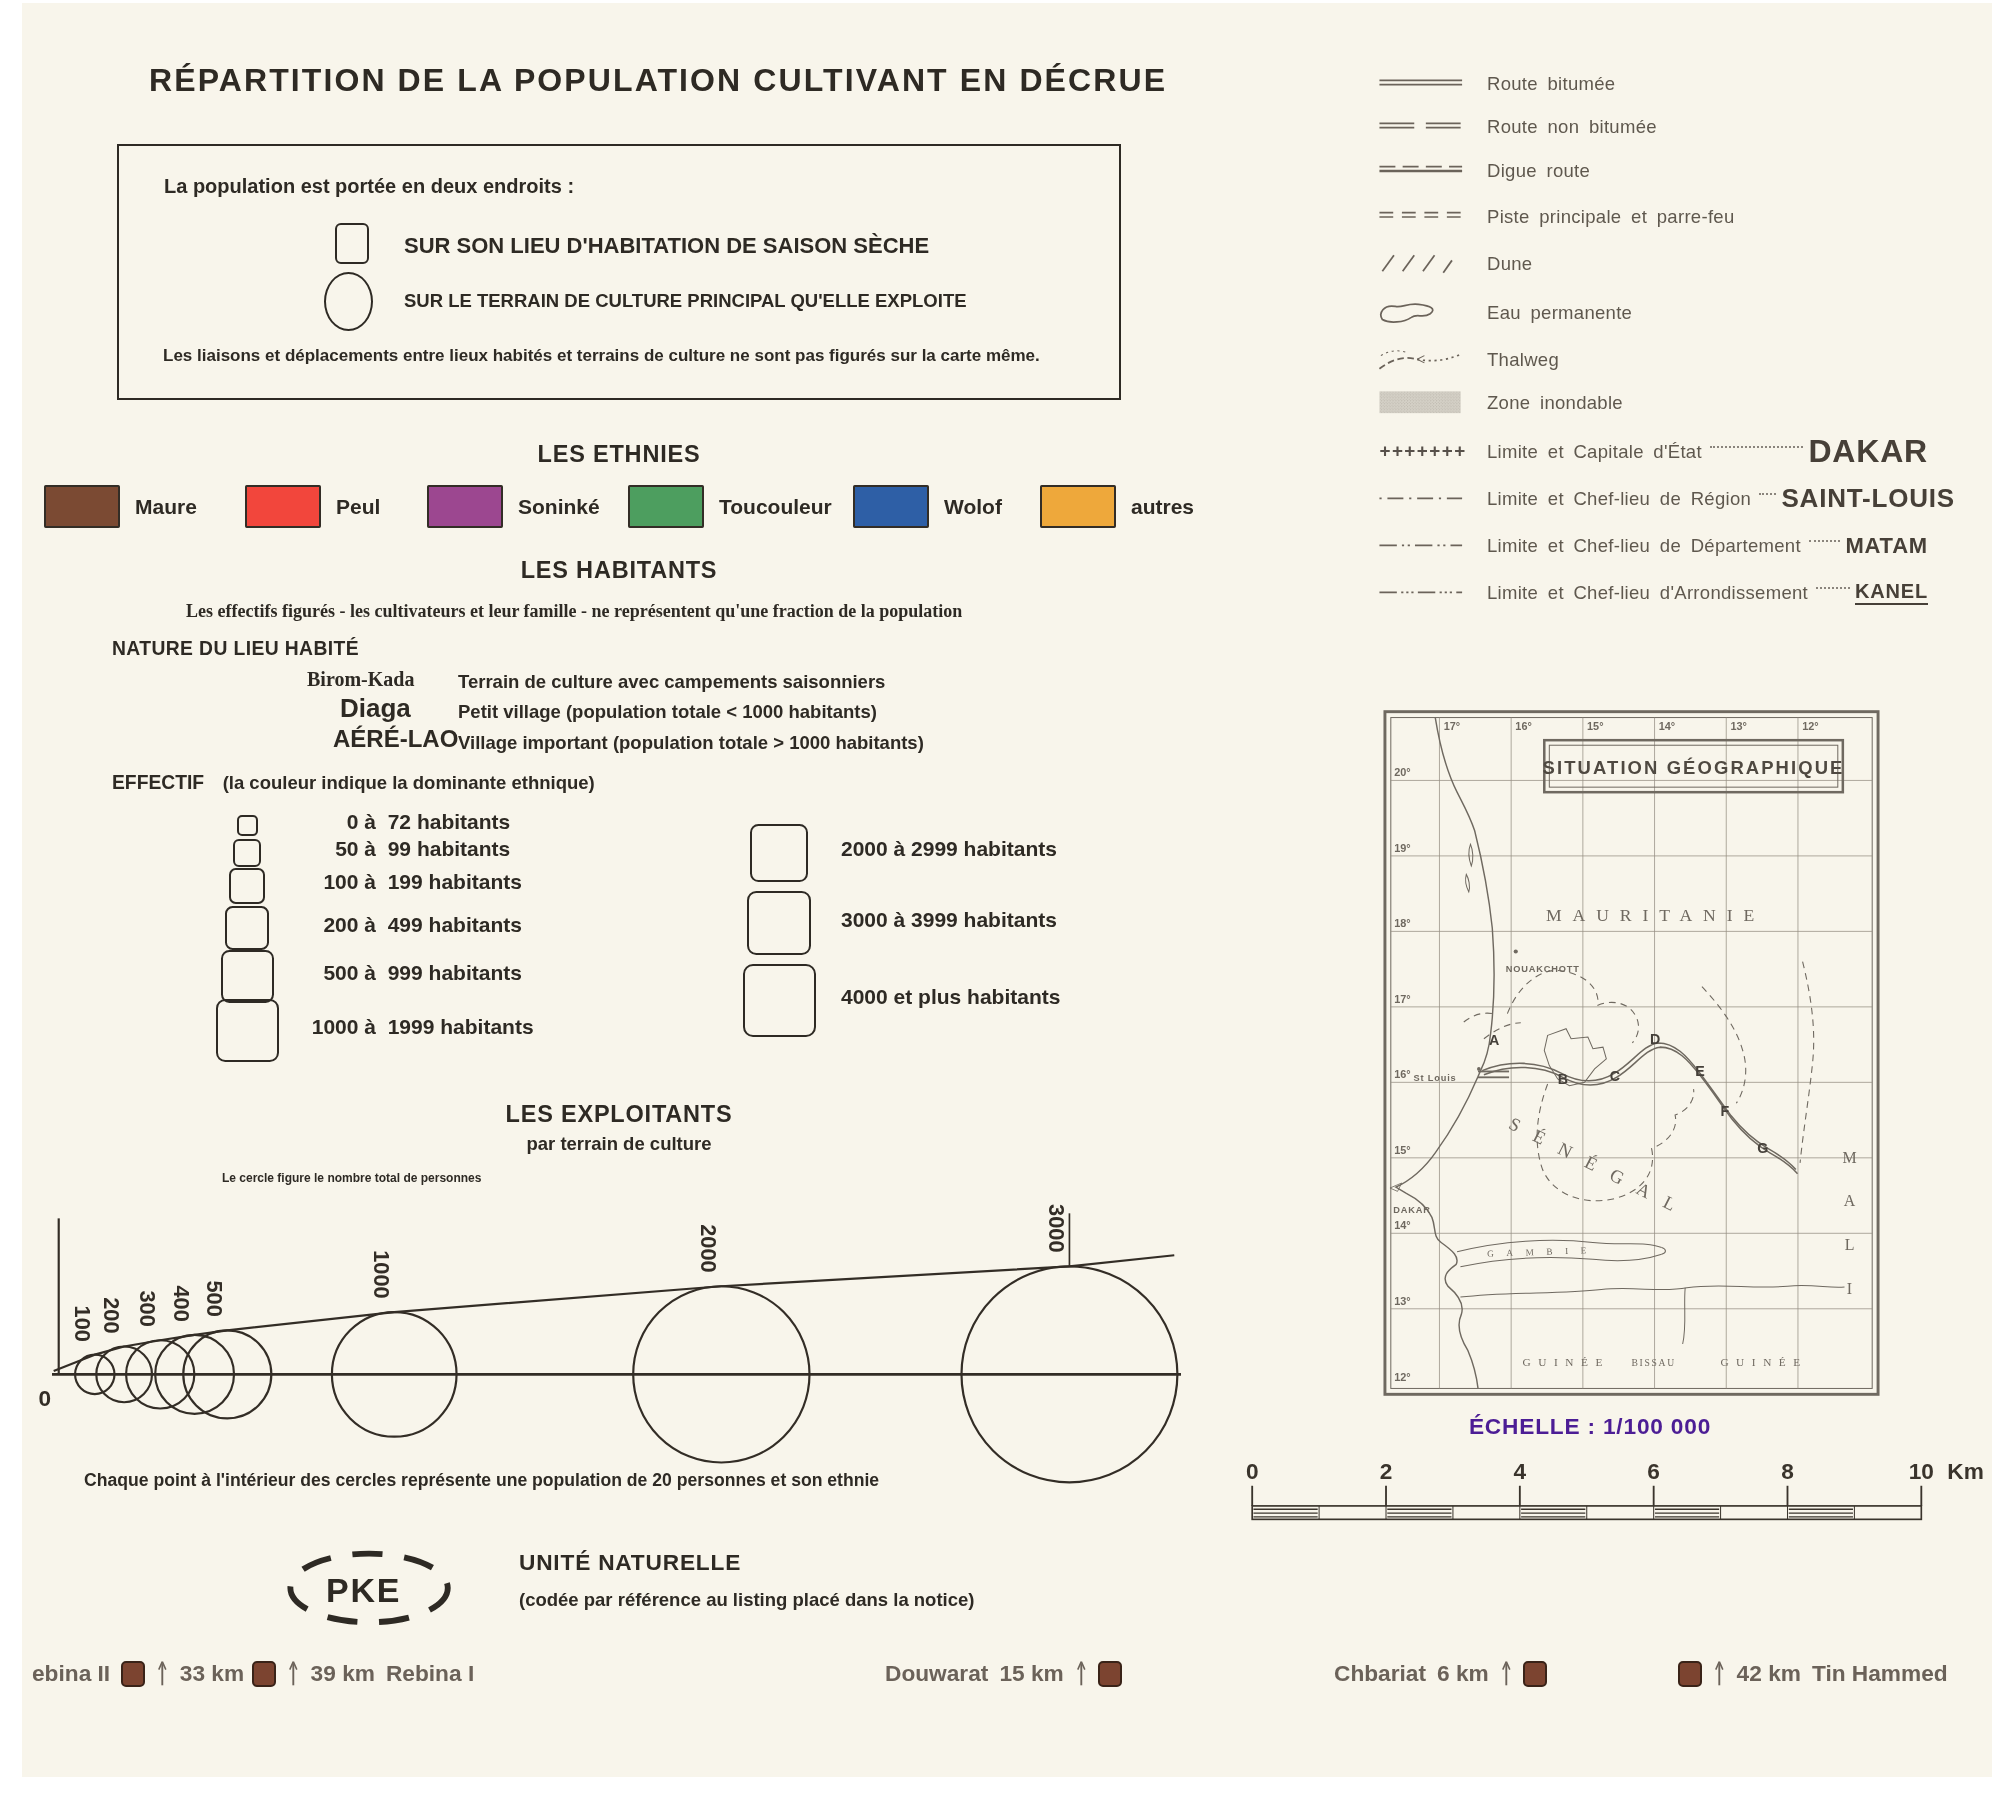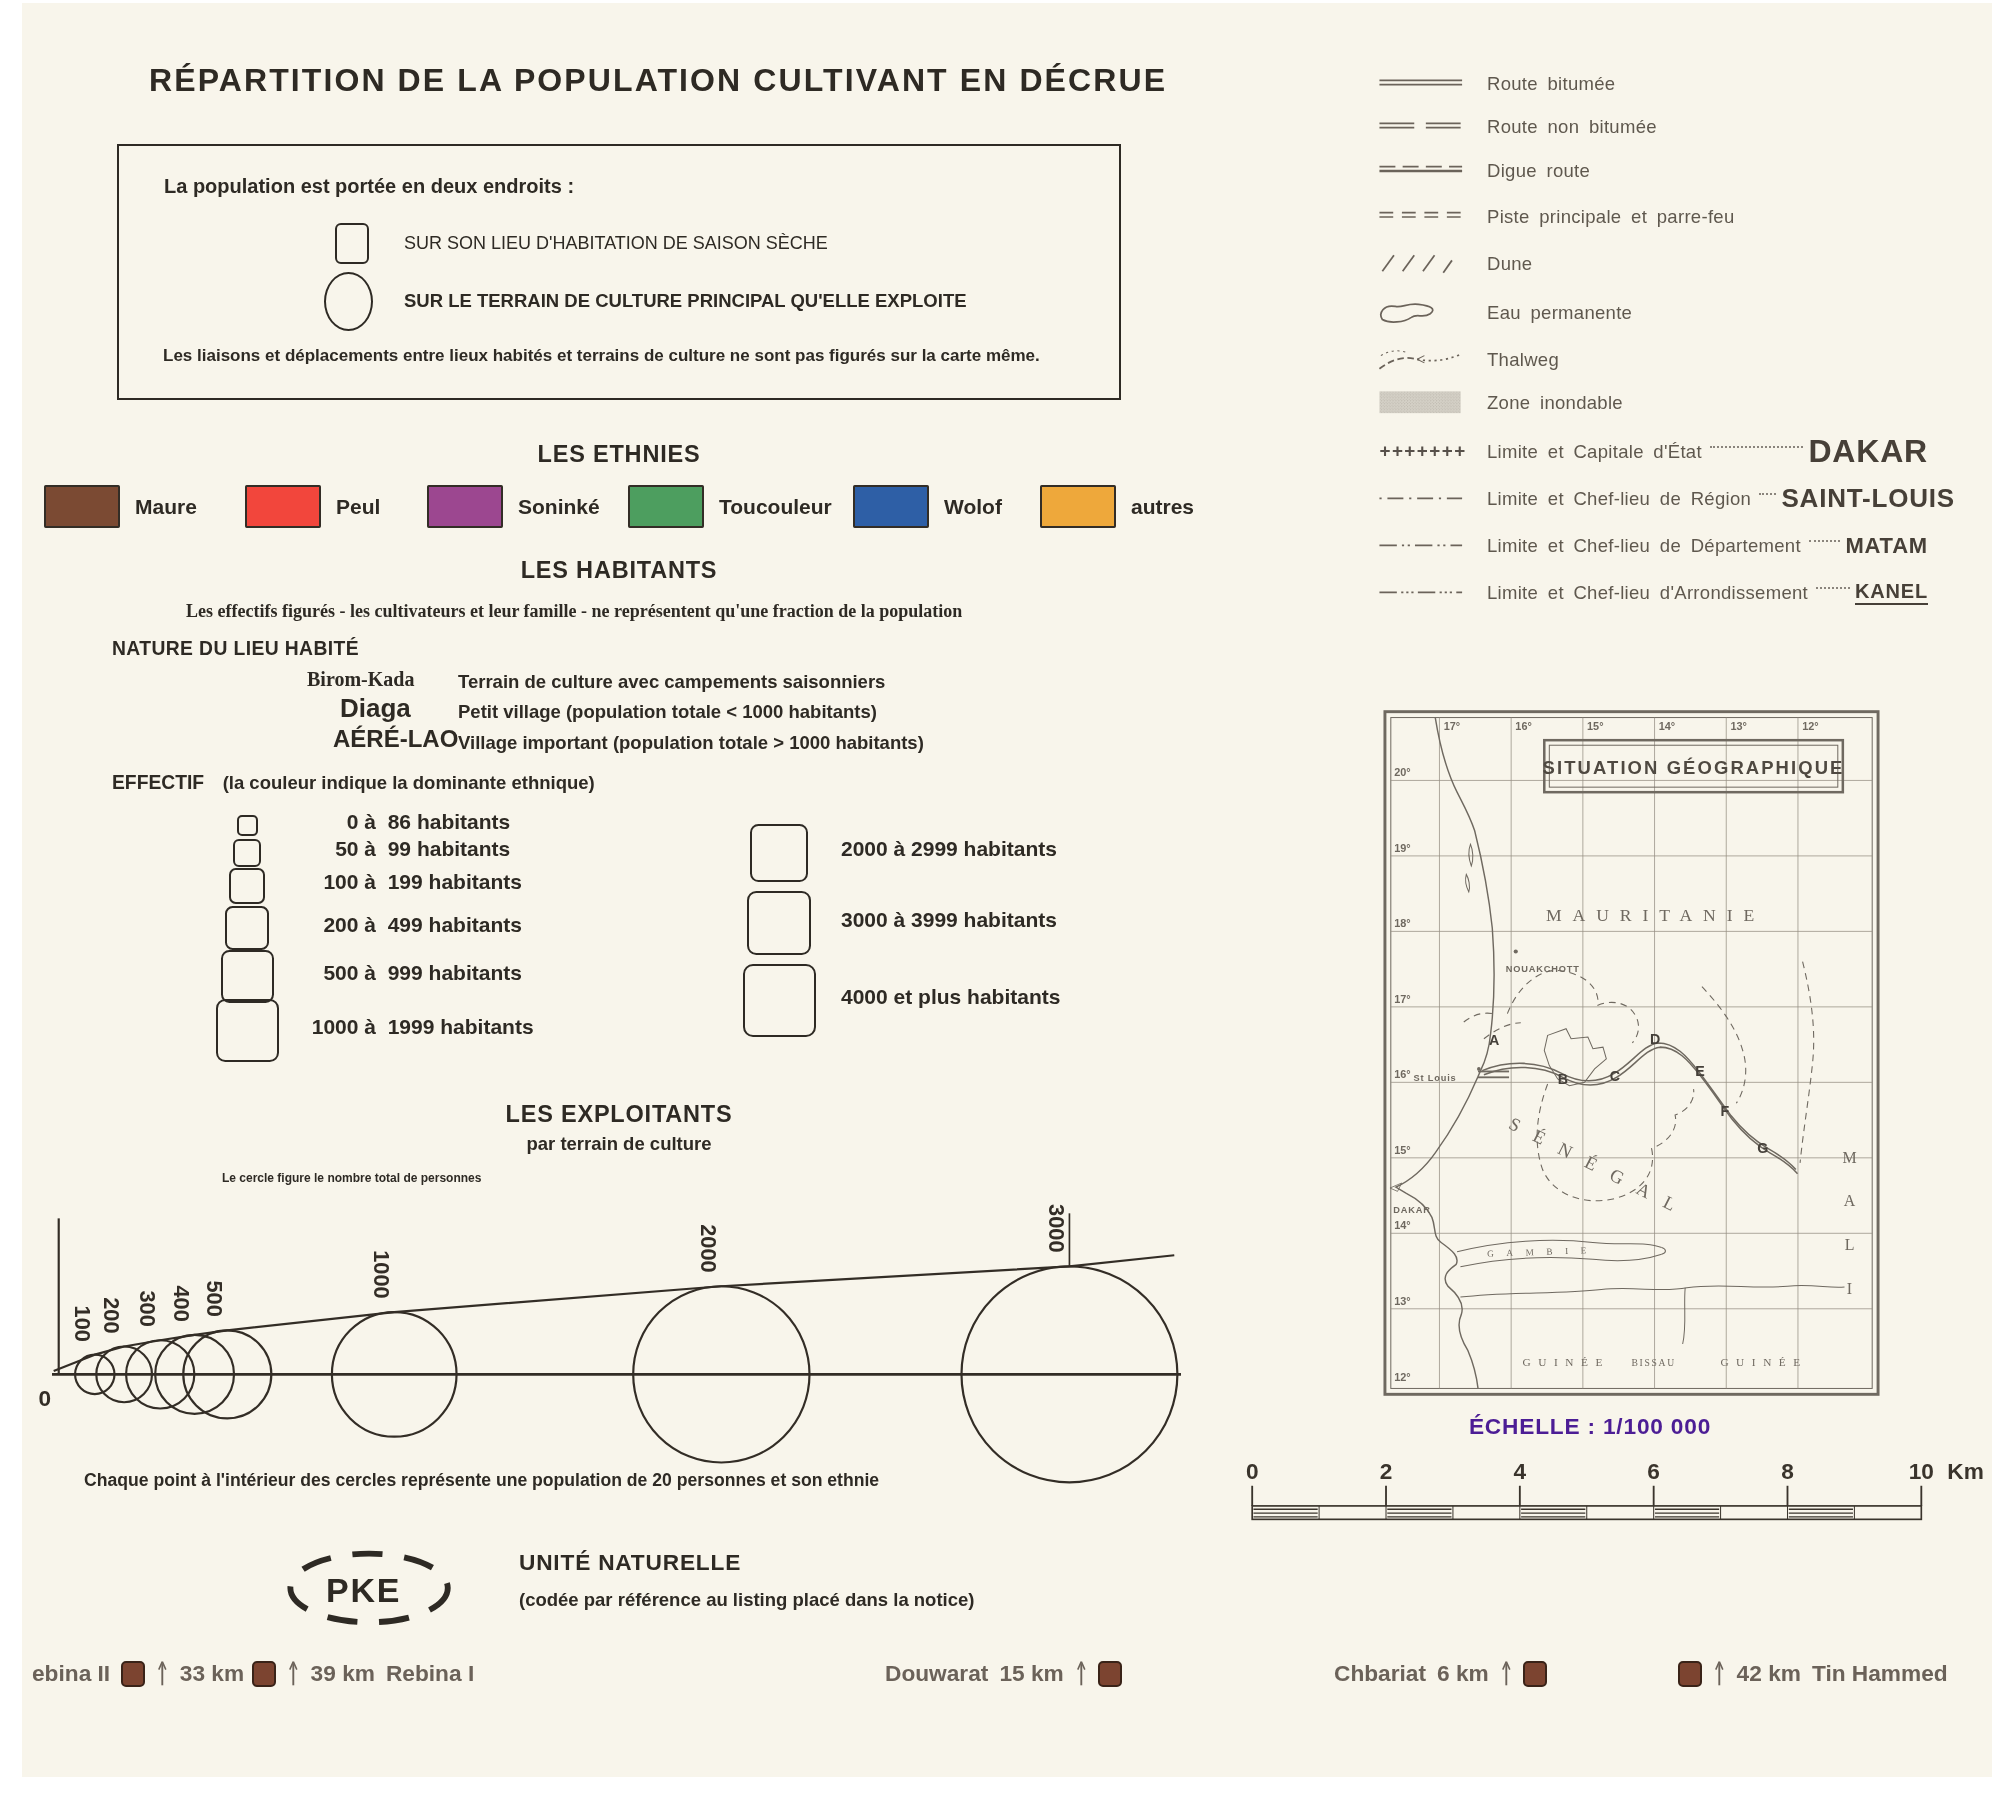--- a/index.html
+++ b/index.html
@@ -4,21 +4,21 @@
 <style>
   html,body{margin:0;padding:0;background:#ffffff;font-family:"Liberation Sans",sans-serif;}
   #page{position:relative;width:2011px;height:1815px;overflow:hidden;background:#ffffff;color:#2e2a24;}
   .paper{position:absolute;left:22px;top:3.4px;width:1970px;height:1774px;background:#f8f5eb;}
   .abs{position:absolute;}
   
   .main-title{position:absolute;left:149px;top:62px;margin:0;font-size:32px;font-weight:bold;letter-spacing:2.1px;color:#2e2a24;white-space:nowrap;}
   .info-box{position:absolute;left:117px;top:144px;width:1000px;height:252px;border:2.5px solid #2e2a24;}
   .ib-intro{position:absolute;left:45px;top:28.5px;font-size:20px;font-weight:bold;}
   .ib-square{position:absolute;left:216px;top:77px;width:30px;height:37px;border:2.5px solid #2e2a24;border-radius:5.9px;}
-  .ib-label1{position:absolute;left:285px;top:87px;font-size:18px;font-weight:normal;white-space:nowrap;}
+  .ib-label1{position:absolute;left:285px;top:87px;font-size:22px;font-weight:bold;white-space:nowrap;}
   .ib-circle{position:absolute;left:205px;top:126px;width:45px;height:55px;border:2.5px solid #2e2a24;border-radius:50%;}
   .ib-label2{position:absolute;left:285px;top:144px;font-size:18.5px;font-weight:bold;white-space:nowrap;}
   .ib-note{position:absolute;left:44px;top:200px;font-size:17px;font-weight:bold;white-space:nowrap;}
   .sec-title{position:absolute;font-size:23.5px;font-weight:bold;text-align:center;letter-spacing:0.8px;}
   .eth{position:absolute;top:485px;display:flex;align-items:center;gap:15px;}
   .eth-sw{display:inline-block;width:72px;height:39px;border:2.5px solid #332d26;border-radius:1.7px;}
   .eth-lb{font-size:21px;font-weight:bold;}
   .sub-note{position:absolute;font-size:18px;font-weight:bold;white-space:nowrap;}
   .nat-head{position:absolute;left:112px;top:638px;font-size:19.3px;font-weight:bold;letter-spacing:0.4px;}
   .ex-serif{position:absolute;font-family:"Liberation Serif",serif;font-weight:bold;font-size:20px;}
@@ -115,21 +115,21 @@
   <div class="ex-serif" style="left:307px;top:668px;">Birom-Kada</div>
   <div class="nat-desc" style="top:671px;">Terrain de culture avec campements saisonniers</div>
   <div class="ex-big" style="left:312px;top:693px;font-size:26px;">Diaga</div>
   <div class="nat-desc" style="top:701px;">Petit village (population totale &lt; 1000 habitants)</div>
   <div class="ex-big" style="left:305px;top:725px;font-size:24px;">AÉRÉ-LAO</div>
   <div class="nat-desc" style="top:732px;">Village important (population totale &gt; 1000 habitants)</div>
 
   <div class="eff-head"><span>EFFECTIF</span><span class="eff-note">(la couleur indique la dominante ethnique)</span></div>
   <div id="effectif-rows">
       <div class="eff-sq" style="left:237px;top:815px;width:17px;height:17px;border-radius:5px"></div>
-      <div class="eff-lb" style="left:277px;top:810px"><span class="eff-from">0 à</span><span class="eff-to">86 habitants</span></div>
+      <div class="eff-lb" style="left:277px;top:810px"><span class="eff-from">0 à</span><span class="eff-to">72 habitants</span></div>
       <div class="eff-sq" style="left:233px;top:839px;width:23.5px;height:23.5px;border-radius:5.9px"></div>
       <div class="eff-lb" style="left:277px;top:837px"><span class="eff-from">50 à</span><span class="eff-to">99 habitants</span></div>
       <div class="eff-sq" style="left:229px;top:868px;width:32px;height:32px;border-radius:6.7px"></div>
       <div class="eff-lb" style="left:277px;top:870px"><span class="eff-from">100 à</span><span class="eff-to">199 habitants</span></div>
       <div class="eff-sq" style="left:225px;top:906px;width:40px;height:40px;border-radius:7.6px"></div>
       <div class="eff-lb" style="left:277px;top:913px"><span class="eff-from">200 à</span><span class="eff-to">499 habitants</span></div>
       <div class="eff-sq" style="left:221px;top:950px;width:49px;height:49px;border-radius:8.4px"></div>
       <div class="eff-lb" style="left:277px;top:961px"><span class="eff-from">500 à</span><span class="eff-to">999 habitants</span></div>
       <div class="eff-sq" style="left:216px;top:999px;width:59px;height:59px;border-radius:9.2px"></div>
       <div class="eff-lb" style="left:277px;top:1015px"><span class="eff-from">1000 à</span><span class="eff-to">1999 habitants</span></div>

